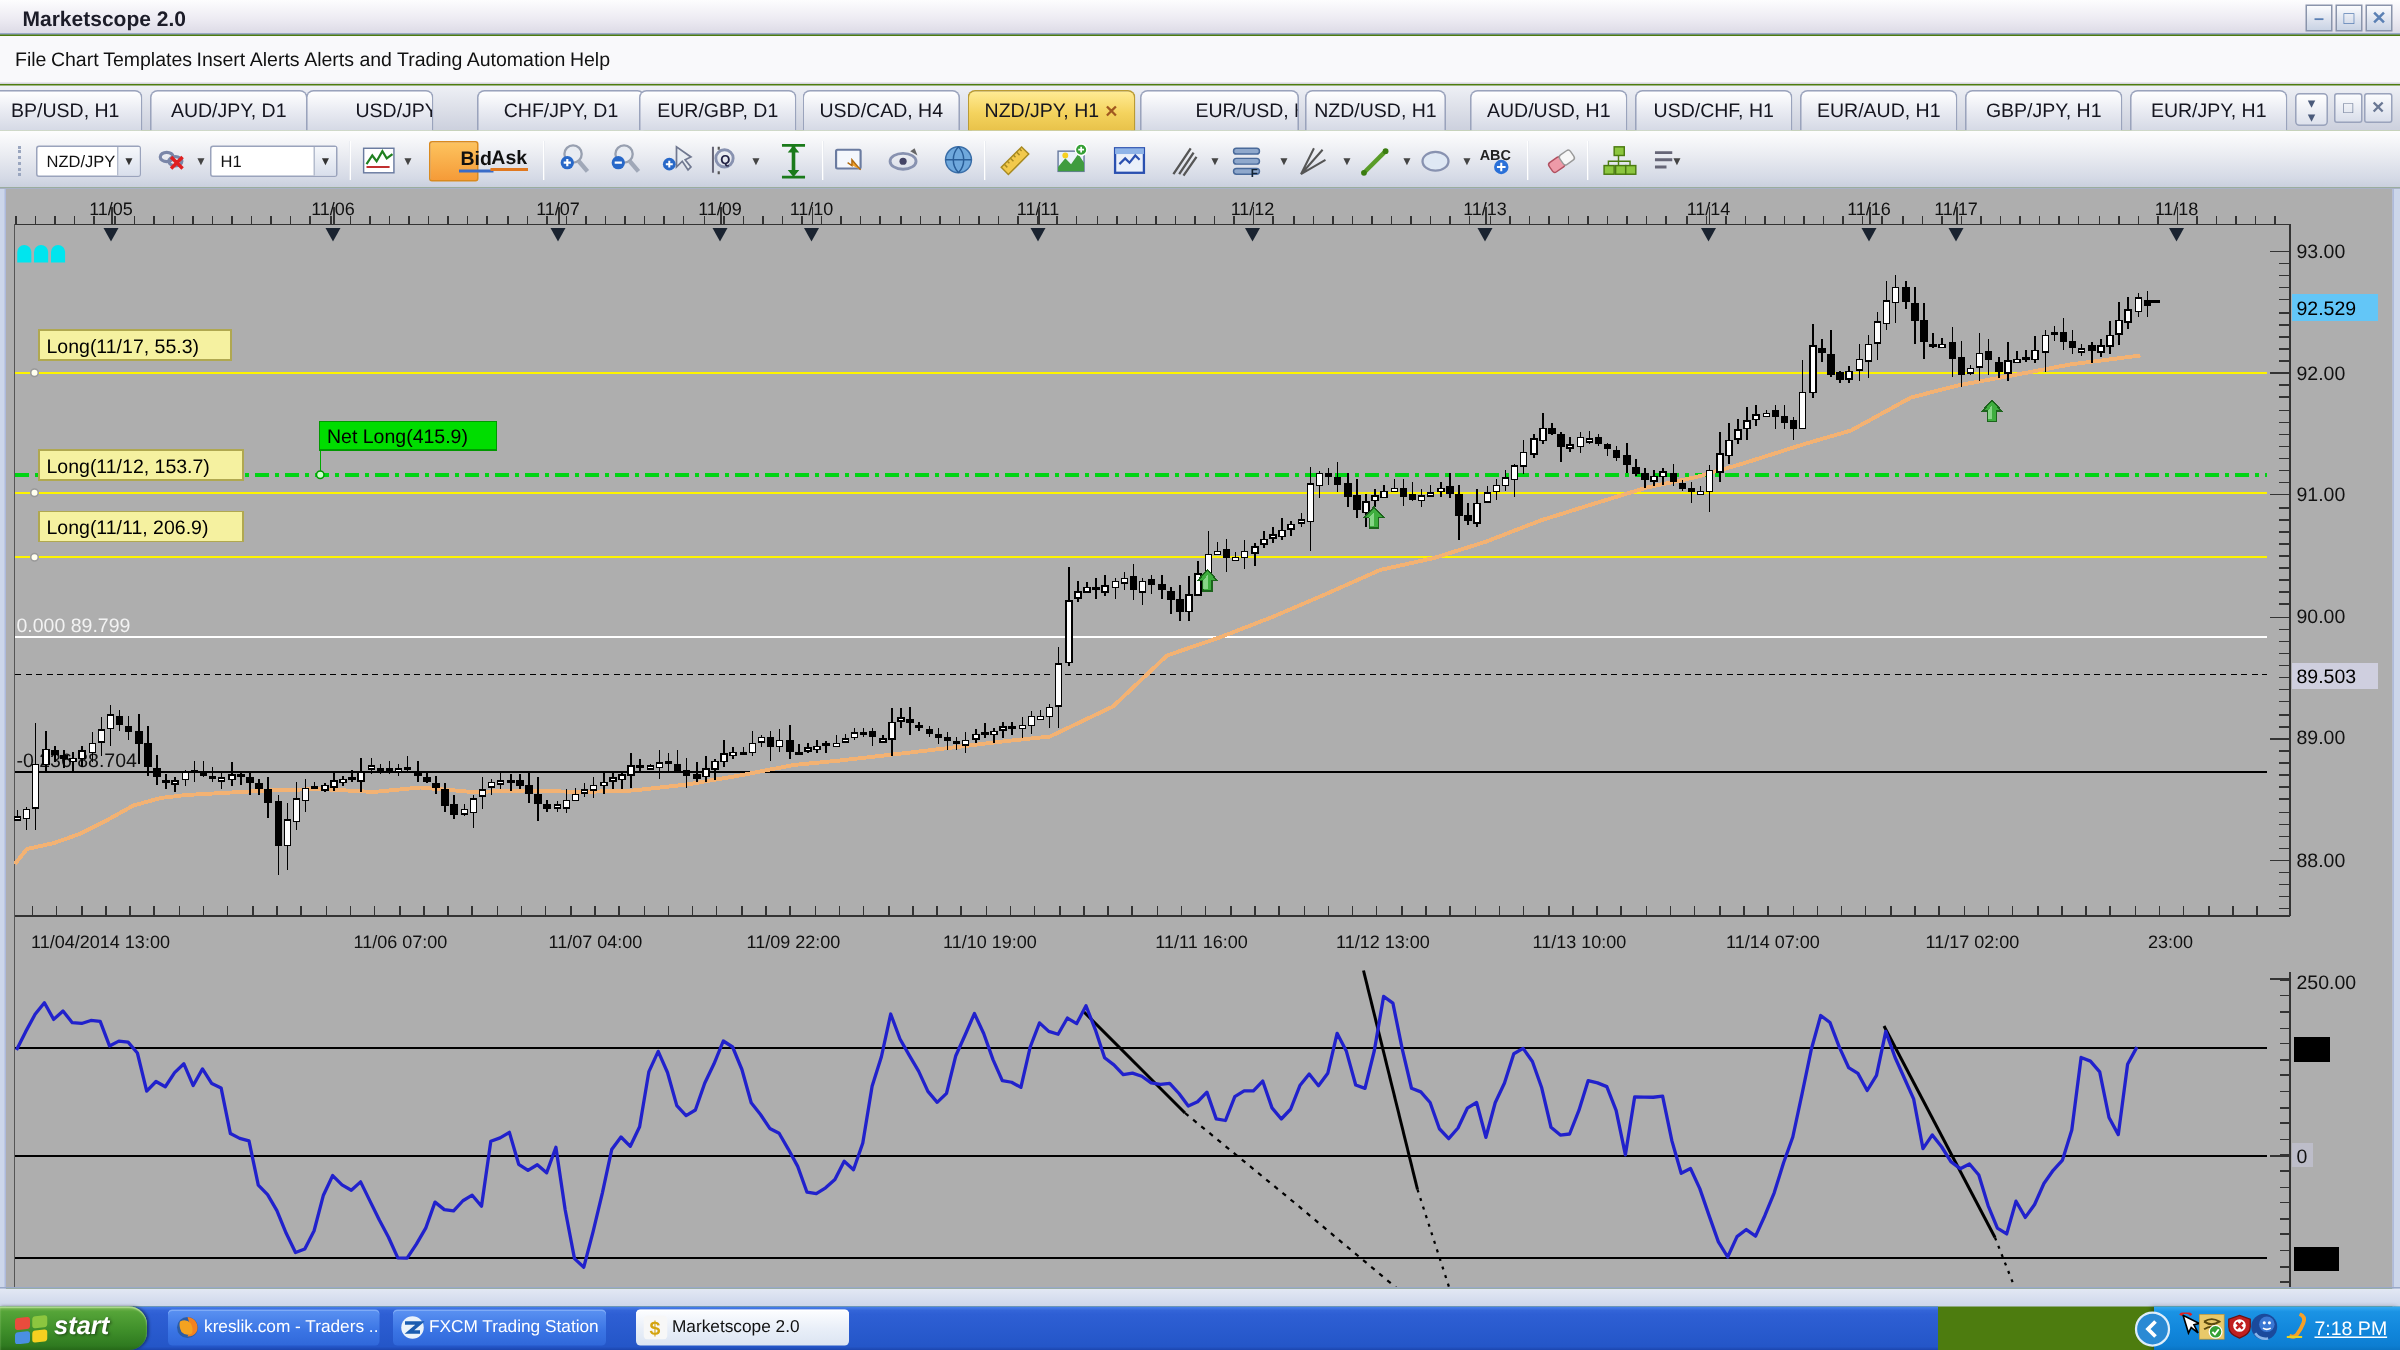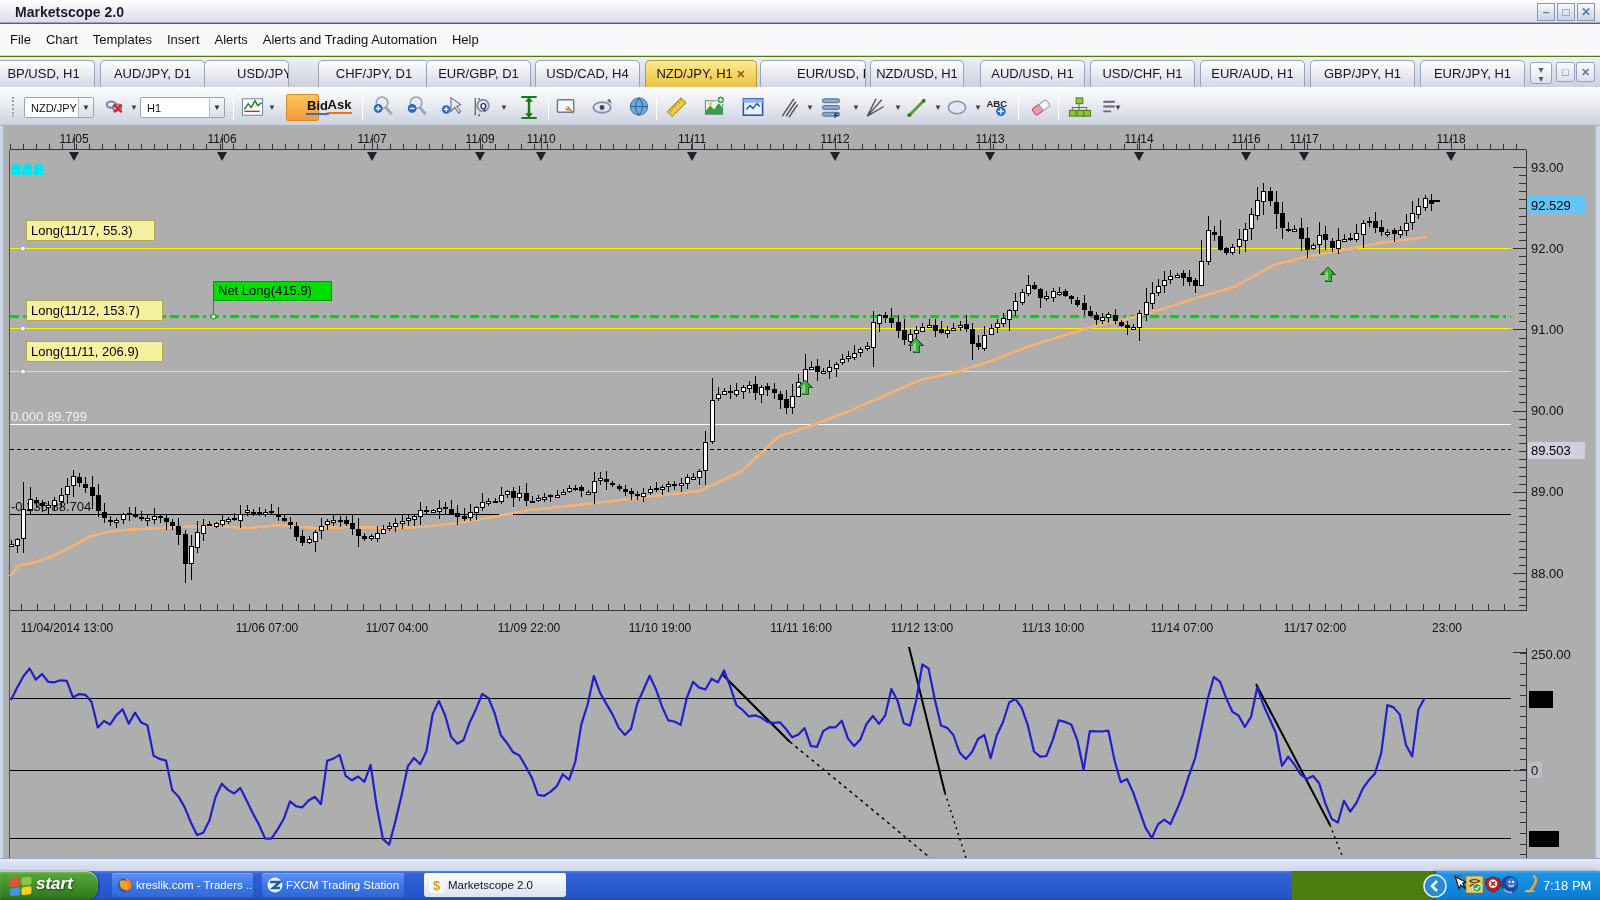--- a/index.html
+++ b/index.html
@@ -4,21 +4,21 @@
 html,body{width:1600px;height:900px;overflow:hidden;font-family:"Liberation Sans",sans-serif;}
 #root{position:relative;width:1600px;height:900px;background:#4d7c0f;}
 #titlebar{position:absolute;left:0;top:0;width:1600px;height:23px;
   background:linear-gradient(#fdfdfe,#eceaf2 60%,#dddbe6);border-bottom:1px solid #97a7c8;}
 #titlebar .t{position:absolute;left:15px;top:4px;font-size:14px;font-weight:bold;color:#1c1c28;}
 .wb{position:absolute;top:3px;width:18px;height:18px;border:1px solid #8a94ab;
   background:linear-gradient(#fbfcfe,#dfe4ef 55%,#c9d3e4);color:#5b80b4;font-size:12px;
   text-align:center;line-height:16px;font-weight:bold;}
 #menubar{position:absolute;left:0;top:24px;width:1600px;height:32px;background:#f9f9fb;
   border-bottom:1px solid #d4d4dc;}
-.mi{display:inline-block;margin-left:15px;margin-top:8px;font-size:13px;color:#111;}
+.mi{display:inline-block;margin-left:3px;margin-top:8px;font-size:13px;color:#111;}
 .mi:first-child{margin-left:10px;}
 #tabrow{position:absolute;left:0;top:57px;width:1600px;height:30px;
   background:linear-gradient(#eef0f5,#ccd0dd);}
 .tab{position:absolute;top:3px;height:27px;background:linear-gradient(#ffffff,#e9ebf2 50%,#d5d9e5);
   border:1px solid #9aa3bc;border-bottom:none;border-radius:5px 5px 0 0;font-size:13px;color:#15151f;
   text-align:center;line-height:26px;white-space:nowrap;overflow:hidden;}
 .tab.active{background:linear-gradient(#ffeb94,#f4d35e 55%,#e8c24a);border-color:#b99b35;z-index:2;}
 .tab .tx{color:#a05820;font-size:11px;font-weight:bold;}
 #tabextra{position:absolute;top:5px;left:1530px;width:22px;height:22px;border:1px solid #9aa3bc;border-radius:3px;
   background:linear-gradient(#fff,#dde1ec);color:#4a5a7a;font-size:10px;text-align:center;line-height:9px;padding-top:2px;}
@@ -49,21 +49,21 @@
   box-shadow:inset 0 1px 1px #b8e098, 1px 0 2px rgba(0,0,0,.4);}
 #startbtn .s{position:absolute;left:36px;top:3px;color:#fff;font-size:17px;font-weight:bold;font-style:italic;
   text-shadow:1px 1px 2px rgba(0,0,0,.5);}
 .tkb{position:absolute;top:2px;height:24px;border-radius:3px;background:linear-gradient(#5b92f2,#3a74e4 60%,#3068da);
   box-shadow:inset 0 1px 0 #7fabf6;color:#fff;font-size:11.5px;line-height:24px;padding-left:24px;
   white-space:nowrap;overflow:hidden;}
 .tkb.lit{background:linear-gradient(#fdfeff,#e8eef8 55%,#dce5f2);box-shadow:inset 0 1px 0 #fff;color:#111;}
 #tray{position:absolute;left:1436px;top:0px;width:164px;height:29px;
   background:linear-gradient(#35aaf2 0%,#1b93e4 12%,#1187dc 55%,#0d7ed2 90%,#0a74c4);
   box-shadow:-2px 0 3px rgba(0,0,30,.35);}
-#clock{position:absolute;left:107px;top:7px;color:#fff;font-size:13px;}
+#clock{position:absolute;left:107px;top:7px;color:#fff;font-size:13px;text-decoration:underline;}
 svg text{font-family:"Liberation Sans",sans-serif;}
 </style></head><body>
 <div id="root">
 
 <div id="titlebar">
  <div class="t">Marketscope 2.0</div>
  <div class="wb" style="left:1537px;">–</div>
  <div class="wb" style="left:1557px;">□</div>
  <div class="wb" style="left:1577px;">✕</div>
 </div>

